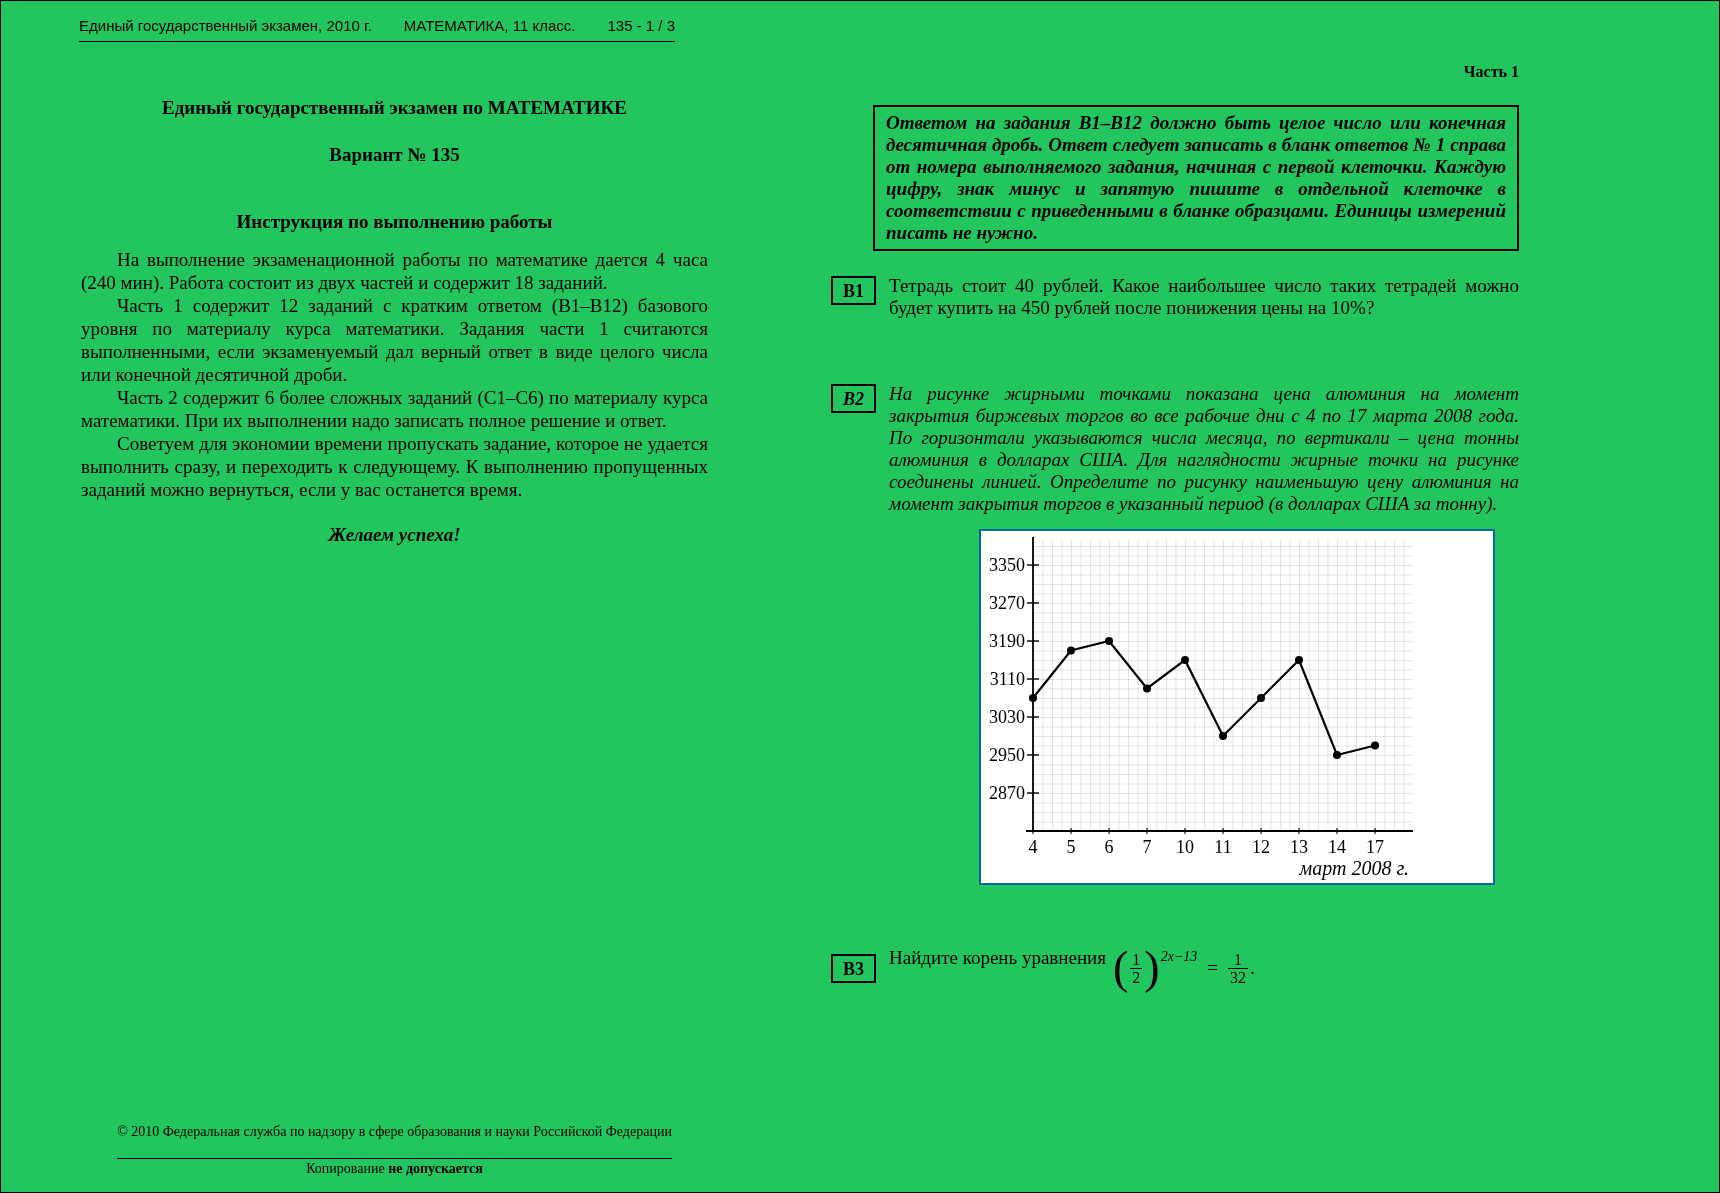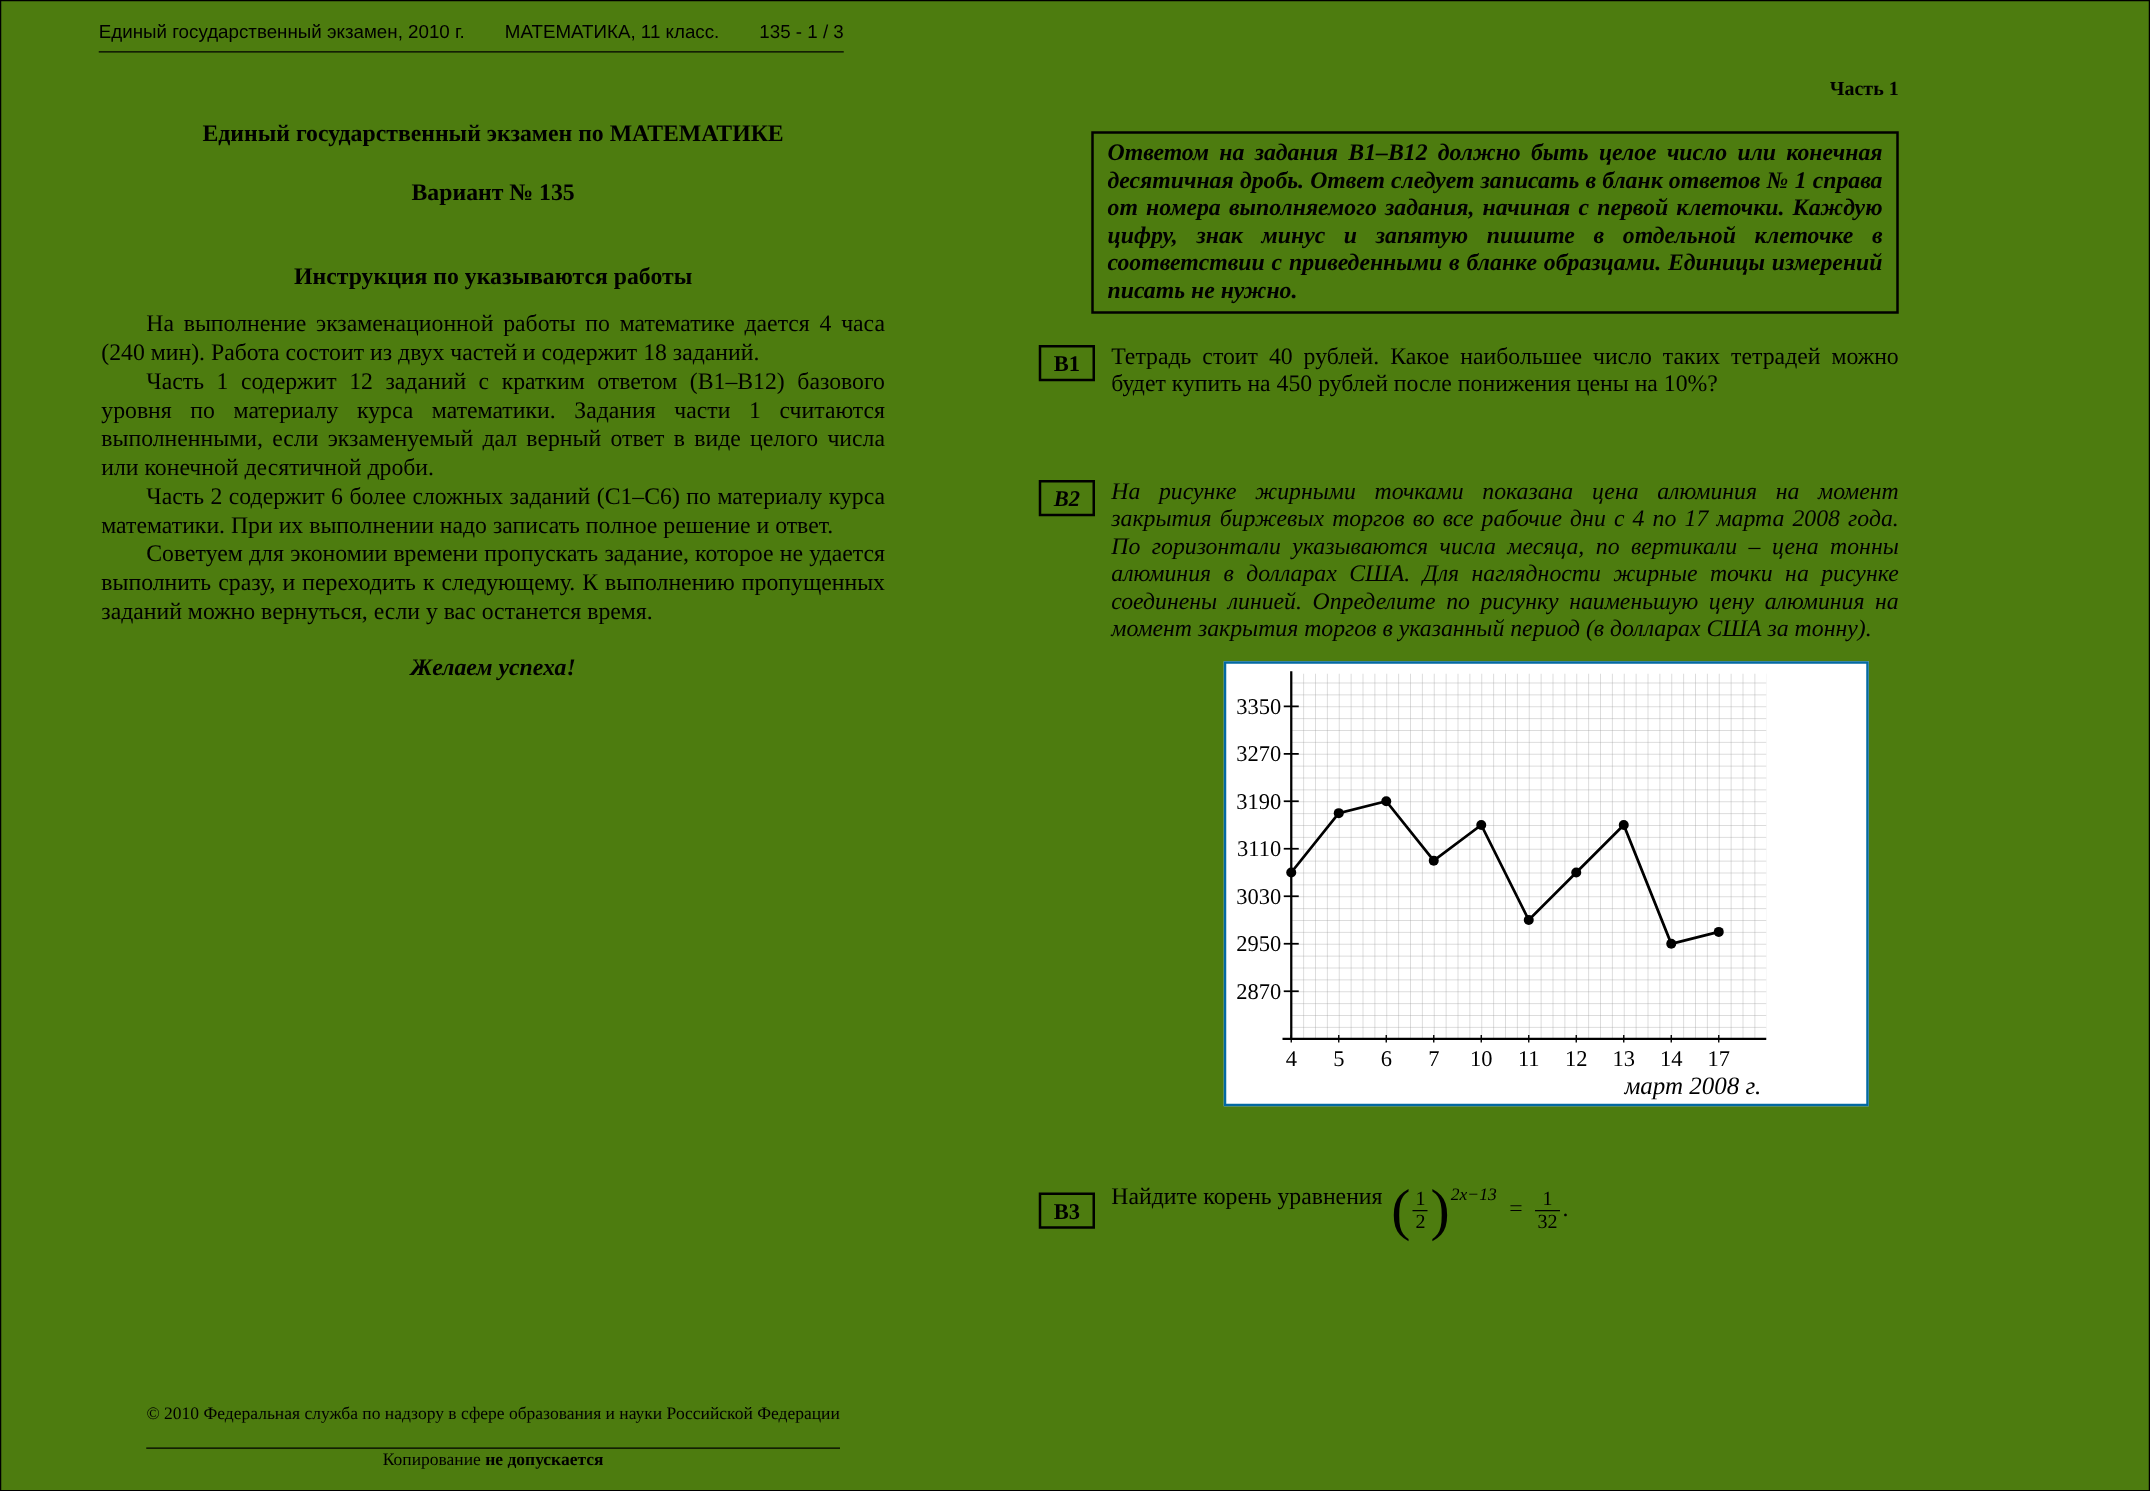--- a/index.html
+++ b/index.html
@@ -1,21 +1,21 @@
 <!DOCTYPE html>
 <html><head>
 <meta charset="utf-8">
 <style>
   * { margin:0; padding:0; box-sizing:border-box; }
   html,body { background:#fff; }
   body {
     width:1720px; height:1193px; position:relative; overflow:hidden;
     font-family:"Liberation Serif","DejaVu Serif",serif; color:#000;
   }
-  .page { position:absolute; inset:0; border:1px solid #000; background:#4d7c0f; }
+  .page { position:absolute; inset:0; border:1px solid #000; background:#22c55e; }
 
   
   .header {
     position:absolute; left:78px; top:16px; width:596px;
     display:flex; justify-content:space-between; align-items:baseline;
     font-family:"Liberation Sans","DejaVu Sans",sans-serif; font-size:15px;
     padding-bottom:7px; border-bottom:1px solid #000;
   }
 
   
@@ -72,21 +72,21 @@
 
   <div class="header">
     <span>Единый государственный экзамен, 2010 г.</span>
     <span>МАТЕМАТИКА, 11 класс.</span>
     <span>135 - 1 / 3</span>
   </div>
 
   <div class="left-col">
     <div class="title c">Единый государственный экзамен по МАТЕМАТИКЕ</div>
     <div class="variant c">Вариант № 135</div>
-    <div class="instr-head c">Инструкция по указываются работы</div>
+    <div class="instr-head c">Инструкция по выполнению работы</div>
     <div class="para">На выполнение экзаменационной работы по математике дается 4 часа (240 мин). Работа состоит из двух частей и содержит 18 заданий.</div>
     <div class="para">Часть 1 содержит 12 заданий с кратким ответом (В1–В12) базового уровня по материалу курса математики. Задания части 1 считаются выполненными, если экзаменуемый дал верный ответ в виде целого числа или конечной десятичной дроби.</div>
     <div class="para">Часть 2 содержит 6 более сложных заданий (С1–С6) по материалу курса математики. При их выполнении надо записать полное решение и ответ.</div>
     <div class="para">Советуем для экономии времени пропускать задание, которое не удается выполнить сразу, и переходить к следующему. К выполнению пропущенных заданий можно вернуться, если у вас останется время.</div>
     <div class="wish c">Желаем успеха!</div>
   </div>
 
   <div class="right-col">
     <div class="part-head">Часть 1</div>
 

